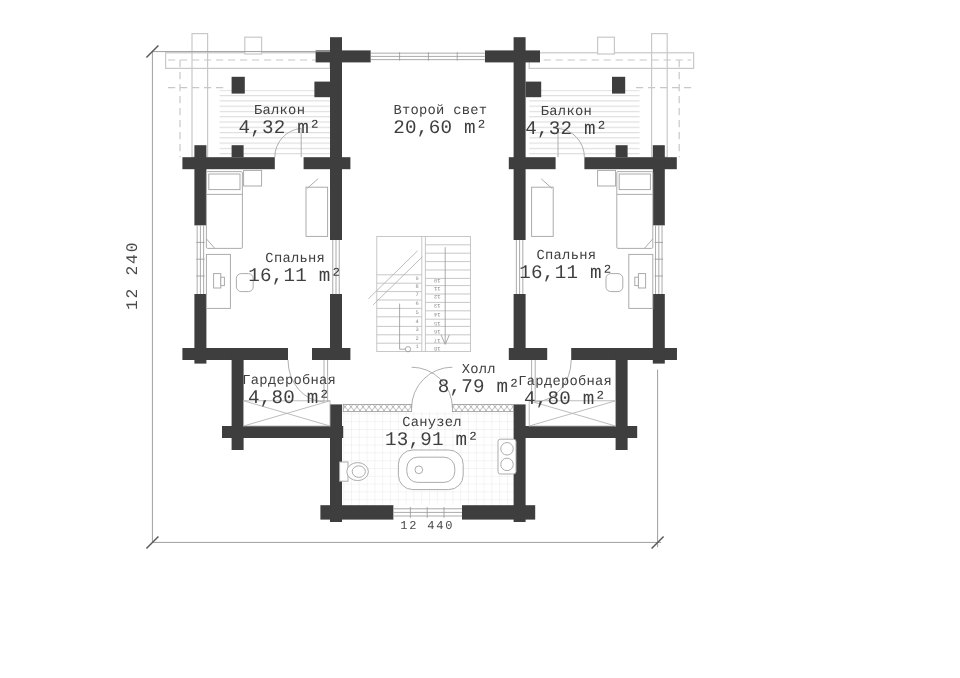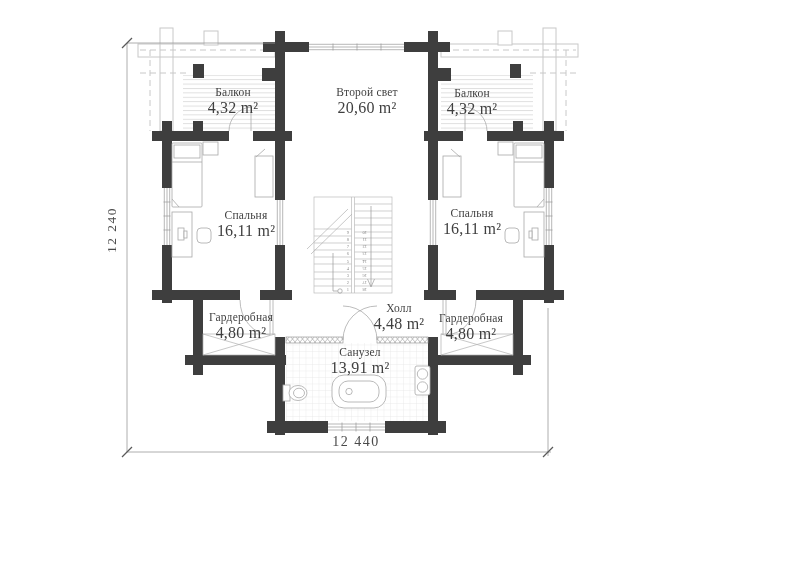--- a/index.html
+++ b/index.html
@@ -1,23 +1,23 @@
 <!DOCTYPE html>
 <html><head>
 <meta charset="utf-8">
 <style>
   html,body{margin:0;padding:0;background:#ffffff;}
   .canvas{position:relative;width:800px;height:565px;background:#ffffff;overflow:hidden;
-          font-family:Liberation Serif, serif;}
+          font-family:Liberation Mono, monospace;}
   .canvas svg{position:absolute;left:0;top:0;}
   .room-label{position:absolute;text-align:center;color:#3f3f3f;font-size:11.5px;line-height:15px;
               letter-spacing:.2px;white-space:nowrap;transform:translateX(-50%);}
   .room-label .area{display:block;font-size:16px;}
   .dim-h{position:absolute;left:356px;top:434px;transform:translateX(-50%);color:#4a4a4a;
-         font-size:14px;letter-spacing:1.5px;}
+         font-size:10px;letter-spacing:1.5px;}
   .dim-v{position:absolute;left:72px;top:222px;width:80px;text-align:center;color:#4a4a4a;
          font-size:13.5px;letter-spacing:1.5px;transform:rotate(-90deg);}
   .stair-col{position:absolute;top:229px;width:10px;display:flex;flex-direction:column;
              font-size:4.5px;line-height:7.15px;color:#8a8a8a;}
   .stair-col.left{left:339px;text-align:right;}
   .stair-col.right{left:357px;text-align:left;}
   .stair-col.right span{transform:rotate(180deg);}
 </style>
 </head>
 <body>
@@ -307,21 +307,21 @@
   <div class="room-label" style="left:472px;top:206px;">
     <span>Спальня</span>
     <span class="area">16,11 m²</span>
   </div>
   <div class="room-label" style="left:241px;top:310px;">
     <span>Гардеробная</span>
     <span class="area">4,80 m²</span>
   </div>
   <div class="room-label" style="left:399px;top:301px;">
     <span>Холл</span>
-    <span class="area">4,48 m²</span>
+    <span class="area">8,79 m²</span>
   </div>
   <div class="room-label" style="left:471px;top:311px;">
     <span>Гардеробная</span>
     <span class="area">4,80 m²</span>
   </div>
   <div class="room-label" style="left:360px;top:345px;">
     <span>Санузел</span>
     <span class="area">13,91 m²</span>
   </div>
 

